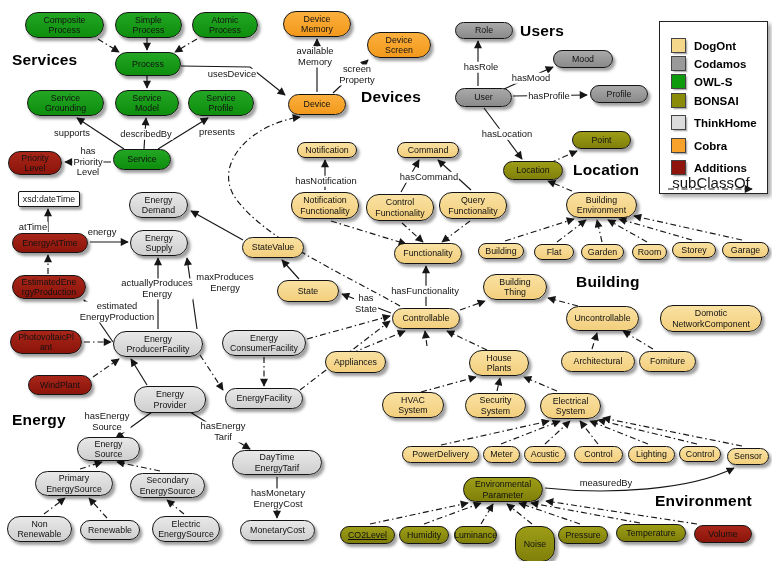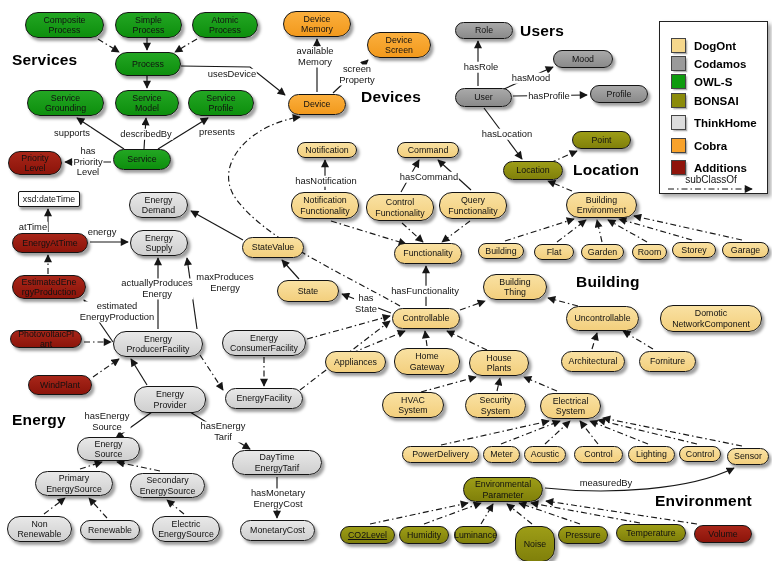--- a/index.html
+++ b/index.html
@@ -24,21 +24,21 @@
   .section-heading{position:absolute;z-index:2;font-weight:700;font-size:15.5px;color:#000;
                    letter-spacing:0.2px;white-space:nowrap;}
   .edge-label{position:absolute;z-index:2;transform:translate(-50%,-50%);font-size:9.4px;
               color:#141414;text-align:center;white-space:pre-line;line-height:1.12;
               background:#fff;padding:0 1px;}
   #legend-box{position:absolute;z-index:4;background:#fff;border:1.6px solid #222;
               box-shadow:2.5px 3px 4px rgba(0,0,0,0.35);}
   .legend-item{position:absolute;display:flex;align-items:center;gap:8px;}
   .legend-swatch{width:13px;height:13px;border:1px solid #444;box-shadow:1.5px 1.5px 1.5px rgba(0,0,0,0.3);}
   .legend-label{font-weight:700;font-size:11.5px;color:#000;white-space:nowrap;}
-  .legend-subclass-label{position:absolute;font-size:10px;color:#141414;white-space:nowrap;
+  .legend-subclass-label{position:absolute;font-size:15px;color:#141414;white-space:nowrap;
                          transform:translateX(-50%);}
 </style>
 </head>
 <body>
 
 <div id="stage">
     <svg id="edge-layer" width="772" height="561" viewBox="0 0 772 561">
       <defs>
         <marker id="arrow" viewBox="0 0 10 10" refX="9" refY="5" markerWidth="8" markerHeight="7" orient="auto-start-reverse">
           <path d="M0,0 L10,5 L0,10 z" fill="#161616"></path>
@@ -177,37 +177,35 @@
     <div class="node dogont" style="left: 672px; top: 242px; width: 44px; height: 16px;">Storey</div>
     <div class="node dogont" style="left: 722px; top: 242px; width: 47px; height: 16px;">Garage</div>
     <div class="node xsd rect" style="left: 18px; top: 191px; width: 62px; height: 16px;">xsd:dateTime</div>
     <div class="node thinkhome" style="left: 129px; top: 192px; width: 59px; height: 26px;">Energy
 Demand</div>
     <div class="node thinkhome" style="left: 130px; top: 230px; width: 58px; height: 26px;">Energy
 Supply</div>
     <div class="node additions" style="left: 12px; top: 233px; width: 76px; height: 20px;">EnergyAtTime</div>
     <div class="node additions" style="left: 12px; top: 275px; width: 74px; height: 24px;">EstimatedEne
 rgyProduction</div>
-    <div class="node additions" style="left: 10px; top: 330px; width: 72px; height: 18px;">PhotovoltaicPl
+    <div class="node additions" style="left: 10px; top: 330px; width: 72px; height: 24px;">PhotovoltaicPl
 ant</div>
     <div class="node additions" style="left: 28px; top: 375px; width: 64px; height: 20px;">WindPlant</div>
     <div class="node dogont" style="left: 242px; top: 237px; width: 62px; height: 21px;">StateValue</div>
     <div class="node dogont" style="left: 277px; top: 280px; width: 62px; height: 22px;">State</div>
     <div class="node dogont" style="left: 392px; top: 308px; width: 68px; height: 21px;">Controllable</div>
     <div class="node dogont" style="left: 483px; top: 274px; width: 64px; height: 26px;">Building
 Thing</div>
     <div class="node dogont" style="left: 660px; top: 305px; width: 102px; height: 27px;">Domotic
 NetworkComponent</div>
     <div class="node dogont" style="left: 566px; top: 306px; width: 73px; height: 25px;">Uncontrollable</div>
     <div class="node dogont" style="left: 325px; top: 351px; width: 61px; height: 22px;">Appliances</div>
-    <div class="node dogont" style="left: 394px; top: 348px; width: 66px; height: 27px;">Home
-Gateway</div>
     <div class="node dogont" style="left: 469px; top: 350px; width: 60px; height: 26px;">House
 Plants</div>
-    <div class="node dogont" style="left: 561px; top: 351px; width: 64px; height: 21px;">Architectural</div>
+    <div class="node dogont" style="left: 561px; top: 351px; width: 74px; height: 21px;">Architectural</div>
     <div class="node dogont" style="left: 639px; top: 351px; width: 57px; height: 21px;">Forniture</div>
     <div class="node dogont" style="left: 382px; top: 392px; width: 62px; height: 26px;">HVAC
 System</div>
     <div class="node dogont" style="left: 465px; top: 393px; width: 61px; height: 25px;">Security
 System</div>
     <div class="node dogont" style="left: 540px; top: 393px; width: 61px; height: 26px;">Electrical
 System</div>
     <div class="node dogont" style="left: 402px; top: 446px; width: 77px; height: 17px;">PowerDelivery</div>
     <div class="node dogont" style="left: 483px; top: 446px; width: 37px; height: 17px;">Meter</div>
     <div class="node dogont" style="left: 524px; top: 446px; width: 42px; height: 17px;">Acustic</div>

